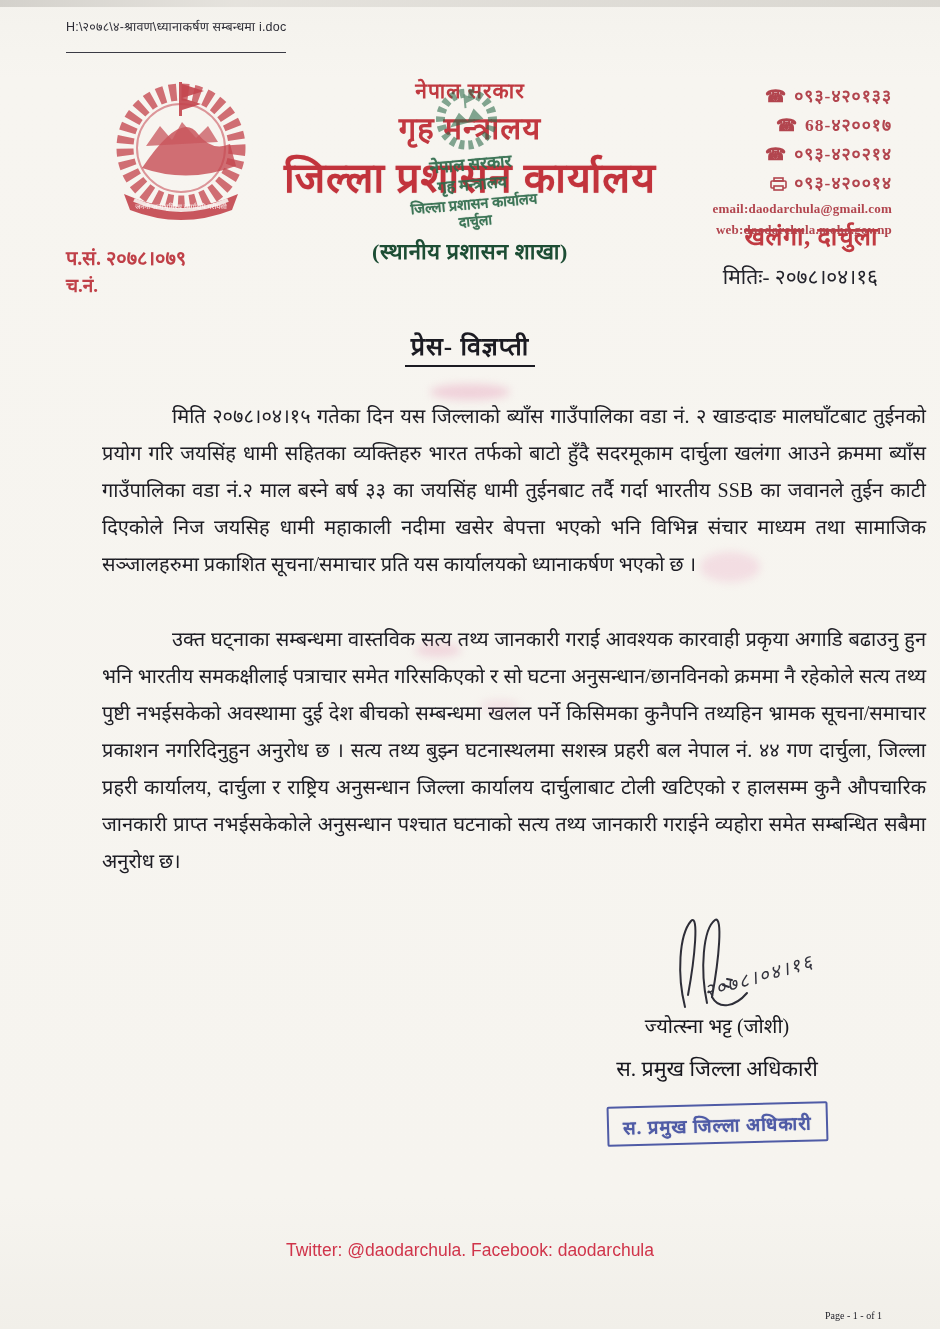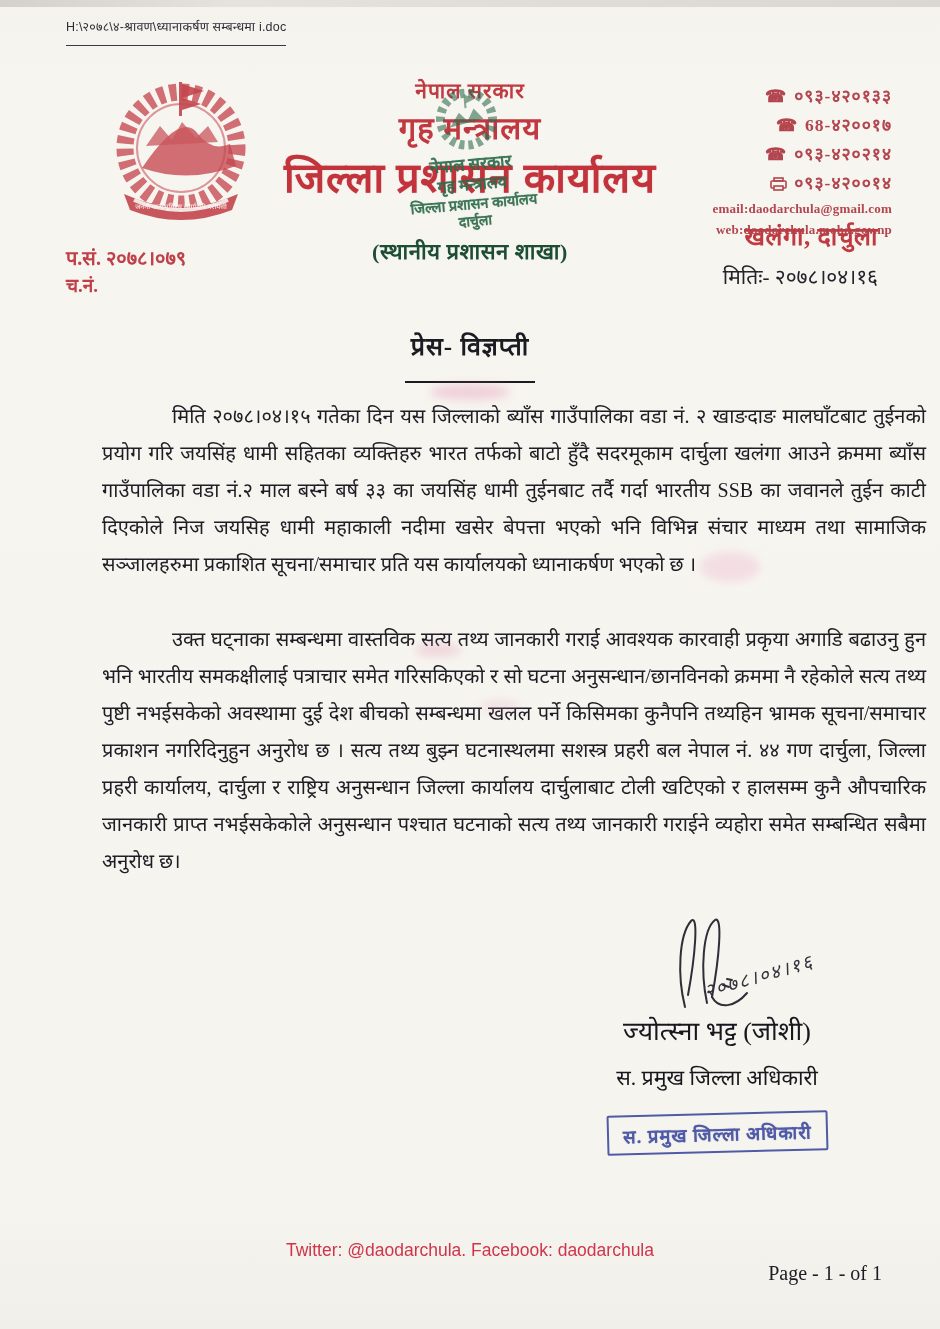--- a/index.html
+++ b/index.html
@@ -12,21 +12,21 @@
   .page{
     position:relative;width:940px;height:1329px;overflow:hidden;
     background:linear-gradient(180deg,#f4f2ed 0%, #f7f5f0 6%, #f6f4ef 90%, #f1efe9 100%);
     color:#1e1e1e;
   }
   .scan-top-edge{position:absolute;top:0;left:0;width:100%;height:7px;
     background:linear-gradient(90deg,#b9b6b0 0%,#d9d6d0 25%,#cfccc6 55%,#c4c1ba 100%);opacity:.55;}
   .filepath{
     position:absolute;left:66px;top:18px;
     font-family:"Liberation Sans", sans-serif;
-    font-size:12.5px;color:#2d2d36;border-bottom:1.2px solid #3a3a44;padding-bottom:10px;
+    font-size:12.5px;color:#2d2d36;border-bottom:1.2px solid #3a3a44;padding-bottom:17px;
     letter-spacing:.2px;
   }
   
   .emblem{position:absolute;left:76px;top:76px;width:218px;height:160px;}
   .hq{position:absolute;left:250px;top:76px;width:440px;text-align:center;z-index:1;}
   .hq .gov{font-size:21px;font-weight:bold;color:#c03a41;letter-spacing:1px;}
   .hq .ministry{font-size:31px;font-weight:bold;color:#c23840;margin-top:2px;letter-spacing:1px;}
   .hq .office{font-size:41px;font-weight:bold;color:#c2333c;white-space:nowrap;letter-spacing:1px;
     text-shadow:0 0 1px rgba(194,51,60,.45);}
   .hq .branch{font-size:22px;color:#1d4d34;margin-top:31px;font-weight:bold;letter-spacing:.5px;}
@@ -42,40 +42,40 @@
   .phone-glyph{font-size:17px;line-height:1;color:#b2454e;}
   .mailweb{color:#b2454e;font-size:13px;font-weight:bold;line-height:21px;
     font-family:"Liberation Serif", serif;letter-spacing:.2px;}
   .refrow{position:absolute;left:66px;top:244px;color:#c04048;font-size:20px;font-weight:bold;}
   .chrow{position:absolute;left:66px;top:272px;color:#c04048;font-size:19px;font-weight:bold;}
   .place{position:absolute;right:62px;top:218px;color:#c03a41;font-size:25px;font-weight:bold;letter-spacing:.5px;}
   .dateline{position:absolute;right:62px;top:262px;color:#23232b;font-size:21px;}
   
   .title-wrap{position:absolute;left:0;top:328px;width:100%;text-align:center;}
   .doc-title{display:inline-block;font-size:25px;font-weight:bold;color:#1b1b22;
-    border-bottom:2px solid #1b1b22;padding:0 6px 19px 6px;letter-spacing:1px;}
+    border-bottom:2px solid #1b1b22;padding:0 6px 3px 6px;letter-spacing:1px;}
   .bodytext{position:absolute;left:62px;top:398px;width:824px;
     font-size:20px;line-height:37px;text-align:justify;color:#1d1d24;margin-left:40px;}
   .bodytext p{margin:0 0 38px 0;text-indent:70px;}
   
   .sig-block{position:absolute;right:58px;top:915px;width:330px;text-align:center;}
   .sig-art{position:relative;height:95px;}
   .sig-svg{position:absolute;left:115px;top:0;}
   .sig-date{position:absolute;left:150px;top:48px;transform:rotate(-16deg);
     font-size:19px;color:#33333d;font-style:italic;letter-spacing:2px;}
-  .sig-name{font-size:26px;color:#17171e;margin-top:2px;}
+  .sig-name{font-size:20px;color:#17171e;margin-top:2px;}
   .sig-designation{font-size:21.5px;color:#17171e;margin-top:14px;}
   .blue-stamp{display:inline-block;margin-top:22px;transform:rotate(-1.5deg);
     border:2.5px solid #39479c;color:#39479c;font-weight:bold;font-size:18.5px;
     padding:6px 14px 5px 14px;letter-spacing:1px;opacity:.88;
     text-shadow:0 0 1px rgba(57,71,156,.6);border-radius:2px;}
   
   .footer-social{position:absolute;left:0;top:1240px;width:100%;text-align:center;
     font-family:"Liberation Sans", sans-serif;font-weight:normal;font-size:17.5px;color:#d0344a;}
-  .pagenum{position:absolute;right:58px;top:1262px;font-size:20px;color:#1c1c24;}
+  .pagenum{position:absolute;right:58px;top:1310px;font-size:10px;color:#1c1c24;}
   
   .smudge{position:absolute;border-radius:50%;filter:blur(4px);pointer-events:none;}
   .sm1{left:430px;top:384px;width:80px;height:16px;background:rgba(226,130,170,.30);}
   .sm2{left:700px;top:552px;width:60px;height:30px;background:rgba(230,140,180,.22);}
   .sm3{left:415px;top:643px;width:46px;height:14px;background:rgba(226,130,170,.26);}
   .sm4{left:480px;top:700px;width:40px;height:12px;background:rgba(230,140,180,.18);}
 </style>
 </head>
 <body>
 

